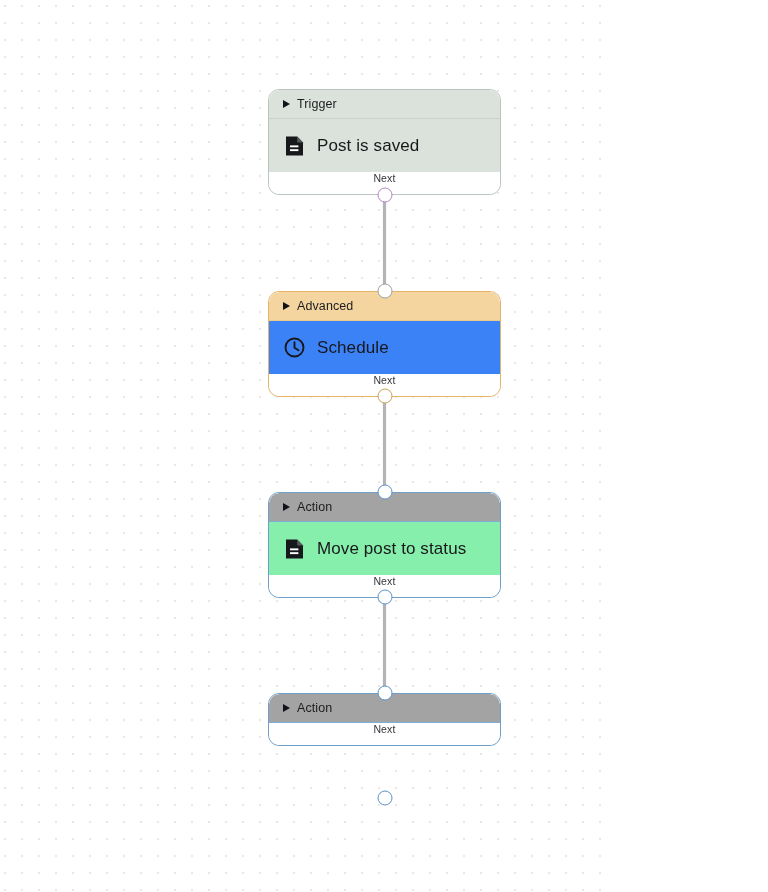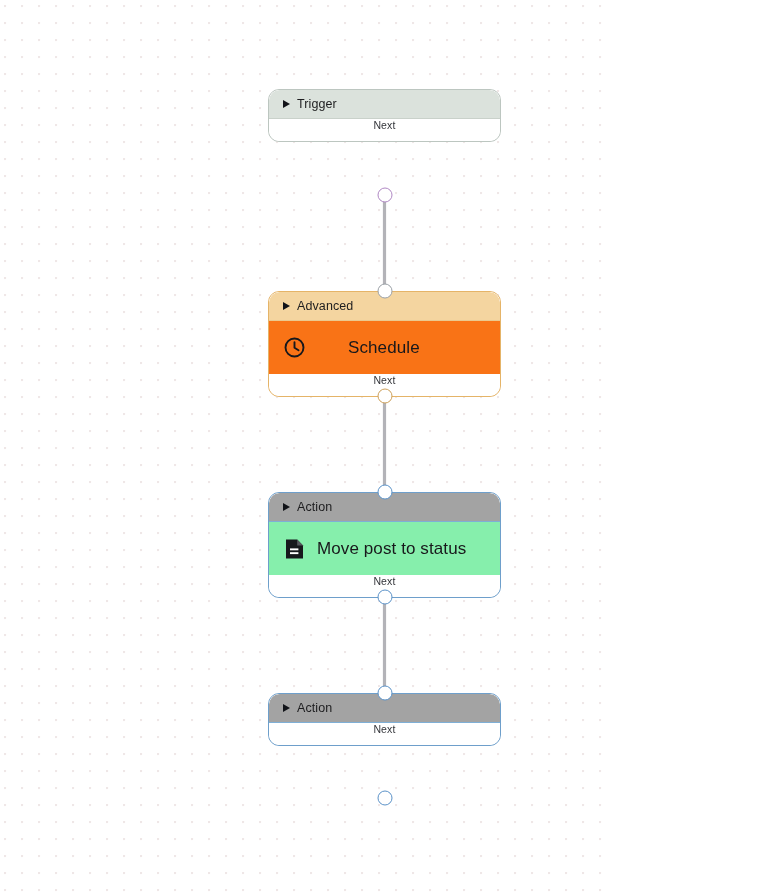--- a/index.html
+++ b/index.html
@@ -109,21 +109,21 @@
     letter-spacing: .15px;
   }
 
   
   .node.trigger  { border: 1.3px solid #bcc6c0; }
   .node.trigger  .node-header { background: #dbe2dc; border-bottom: 1px solid #c9d1ca; }
   .node.trigger  .node-body   { background: #dbe2dc; }
 
   .node.advanced { border: 1.3px solid #e5b468; }
   .node.advanced .node-header { background: #f4d5a0; border-bottom: 1px solid #ebc98f; }
-  .node.advanced .node-body   { background: #f97316; gap: 31px; }
+  .node.advanced .node-body   { background: #3b82f6; }
 
   .node.action   { border: 1.3px solid #6e9fcb; }
   .node.action   .node-header { background: #a3a3a3; border-bottom: 1px solid #7fafd6; }
   .node.action   .node-body   { background: #86efac; }
 
   
   .handle {
     position: absolute;
     width: 15px;
     height: 15px;
@@ -147,20 +147,31 @@
     <line x1="384.5" y1="195" x2="384.5" y2="291" stroke="#b3b3b8" stroke-width="3.2" stroke-linecap="round"></line>
     <line x1="384.5" y1="396" x2="384.5" y2="492" stroke="#b3b3b8" stroke-width="3.2" stroke-linecap="round"></line>
     <line x1="384.5" y1="597" x2="384.5" y2="693" stroke="#b3b3b8" stroke-width="3.2" stroke-linecap="round"></line>
   </svg>
 
   <div class="node trigger" style="left:268px; top:89px;">
     <div class="node-inner">
       <div class="node-header">
         <span class="tri-icon"></span>
         <span>Trigger</span>
+      </div>
+      <div class="node-body">
+        <span class="glyph">
+          <svg width="19" height="22" viewBox="0 0 19 22">
+            <path d="M1 1.6h11.2L18 7.4v13.2H1z" fill="#17181c"></path>
+            <path d="M12.2 1.6 18 7.4h-5.8z" fill="#55575d"></path>
+            <rect x="5" y="10.4" width="8.4" height="1.9" fill="#ffffff"></rect>
+            <rect x="5" y="14.2" width="8.4" height="1.9" fill="#ffffff"></rect>
+          </svg>
+        </span>
+        <span class="node-title">Post is saved</span>
       </div>
       <div class="node-footer">
         <span>Next</span>
       </div>
     </div>
   </div>
   <div class="handle h-trigger" style="left:384.5px; top:195px;"></div>
 
   <div class="node advanced" style="left:268px; top:291px;">
     <div class="node-inner">

